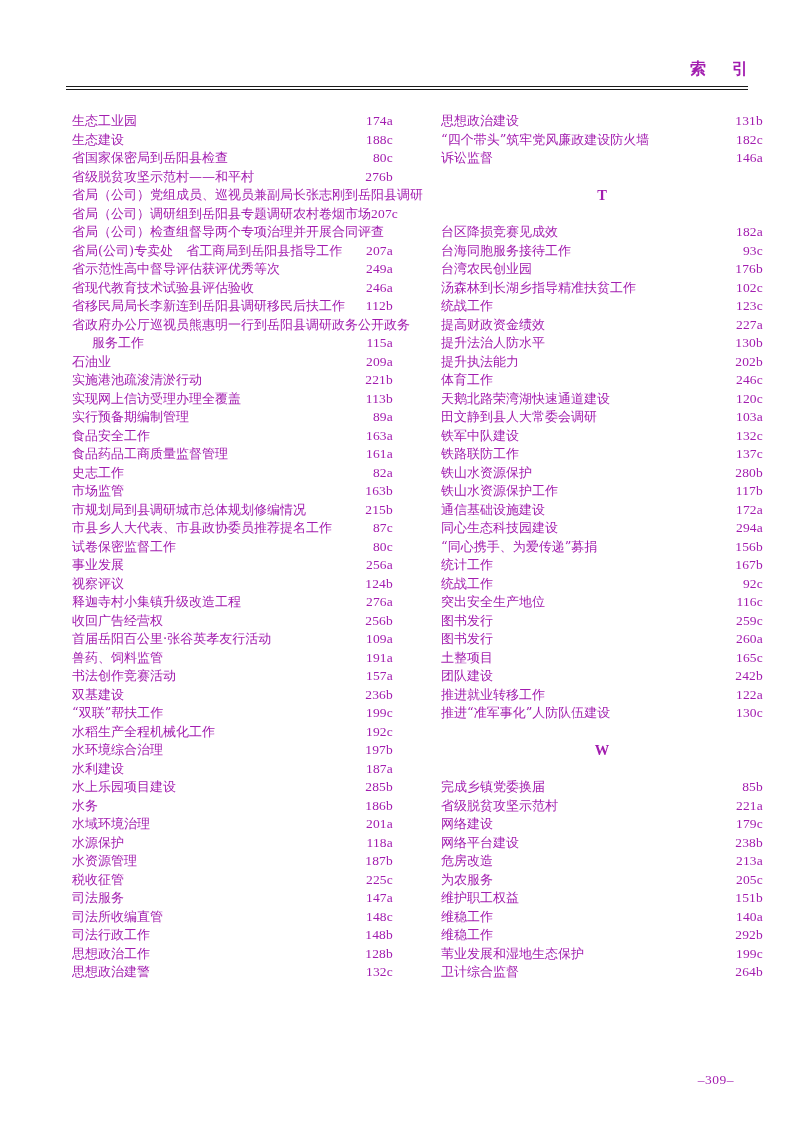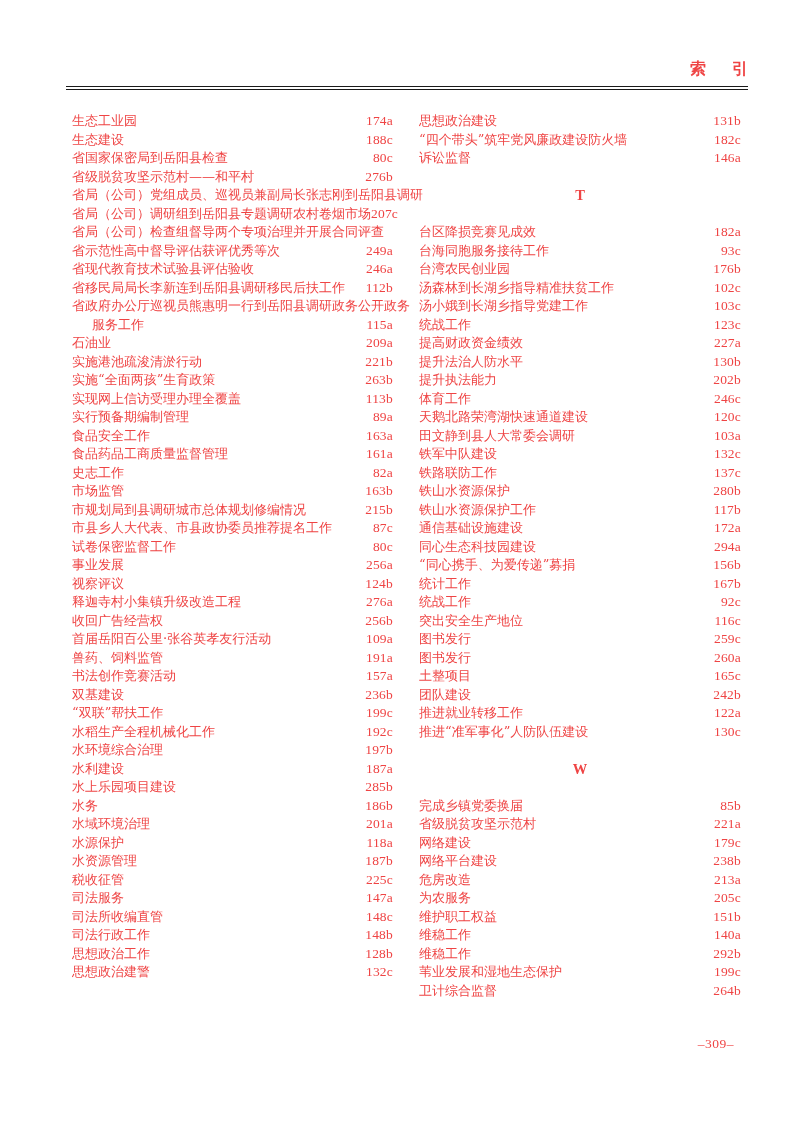--- a/index.html
+++ b/index.html
@@ -1,58 +1,58 @@
 <!DOCTYPE html>
 <html><head>
 <meta charset="utf-8">
 <style>
   html,body{margin:0;padding:0;background:#ffffff;}
   .page{
     position:relative;
     width:793px;height:1122px;
     background:#ffffff;
-    color:#ef4444;
+    color:#a21caf;
     font-family:"DejaVu Serif","Liberation Serif",serif;
     overflow:hidden;
   }
   .header-title{
     position:absolute;top:59px;right:45px;
     font-size:16px;font-weight:bold;letter-spacing:5px;margin-right:-5px;
     line-height:20px;
   }
   .header-rule{
     position:absolute;top:86px;left:66px;right:45px;
     height:4px;box-sizing:border-box;
     border-top:1.5px solid #1a1a1a;
     border-bottom:1px solid #1a1a1a;
   }
   .columns{
     position:absolute;top:112px;left:72px;
-    display:flex;gap:26px;
+    display:flex;gap:48px;
   }
   .col.left{width:321px;}
   .col.right{width:322px;}
   .row{
     display:flex;justify-content:space-between;align-items:baseline;
     height:18.5px;line-height:18.5px;
     font-size:13px;white-space:nowrap;
   }
   .row .txt{overflow:visible;}
   .row .pg{
     font-family:"Liberation Serif","DejaVu Serif",serif;
     font-size:13.5px;margin-left:auto;letter-spacing:0.2px;
   }
   .row.cont .txt{padding-left:20px;}
   .row.section{
     justify-content:center;font-weight:bold;
     font-family:"Liberation Serif","DejaVu Serif",serif;
     font-size:14.5px;
   }
   .page-number{
-    position:absolute;top:1036px;right:59px;
+    position:absolute;top:1072px;right:59px;
     font-family:"Liberation Serif","DejaVu Serif",serif;
     font-size:13.5px;letter-spacing:0.5px;
   }
 </style>
 </head>
 <body>
 
 <div class="page">
   <div class="header-title">索　引</div>
   <div class="header-rule"></div>
@@ -78,20 +78,24 @@
           <span class="txt">省局（公司）党组成员、巡视员兼副局长张志刚到岳阳县调研</span>
         </div>
         <div class="row entry">
           <span class="txt">省局（公司）调研组到岳阳县专题调研农村卷烟市场</span>
           <span class="pg">207c</span>
         </div>
         <div class="row wrap">
           <span class="txt">省局（公司）检查组督导两个专项治理并开展合同评查</span>
         </div>
         <div class="row entry">
+          <span class="txt">省局(公司)专卖处　省工商局到岳阳县指导工作</span>
+          <span class="pg">207a</span>
+        </div>
+        <div class="row entry">
           <span class="txt">省示范性高中督导评估获评优秀等次</span>
           <span class="pg">249a</span>
         </div>
         <div class="row entry">
           <span class="txt">省现代教育技术试验县评估验收</span>
           <span class="pg">246a</span>
         </div>
         <div class="row entry">
           <span class="txt">省移民局局长李新连到岳阳县调研移民后扶工作</span>
           <span class="pg">112b</span>
@@ -105,24 +109,20 @@
         </div>
         <div class="row entry">
           <span class="txt">石油业</span>
           <span class="pg">209a</span>
         </div>
         <div class="row entry">
           <span class="txt">实施港池疏浚清淤行动</span>
           <span class="pg">221b</span>
         </div>
         <div class="row entry">
-          <span class="txt">实施“全面两孩”生育政策</span>
-          <span class="pg">263b</span>
-        </div>
-        <div class="row entry">
           <span class="txt">实现网上信访受理办理全覆盖</span>
           <span class="pg">113b</span>
         </div>
         <div class="row entry">
           <span class="txt">实行预备期编制管理</span>
           <span class="pg">89a</span>
         </div>
         <div class="row entry">
           <span class="txt">食品安全工作</span>
           <span class="pg">163a</span>
@@ -270,24 +270,20 @@
           <span class="txt">台海同胞服务接待工作</span>
           <span class="pg">93c</span>
         </div>
         <div class="row entry">
           <span class="txt">台湾农民创业园</span>
           <span class="pg">176b</span>
         </div>
         <div class="row entry">
           <span class="txt">汤森林到长湖乡指导精准扶贫工作</span>
           <span class="pg">102c</span>
-        </div>
-        <div class="row entry">
-          <span class="txt">汤小娥到长湖乡指导党建工作</span>
-          <span class="pg">103c</span>
         </div>
         <div class="row entry">
           <span class="txt">统战工作</span>
           <span class="pg">123c</span>
         </div>
         <div class="row entry">
           <span class="txt">提高财政资金绩效</span>
           <span class="pg">227a</span>
         </div>
         <div class="row entry">

